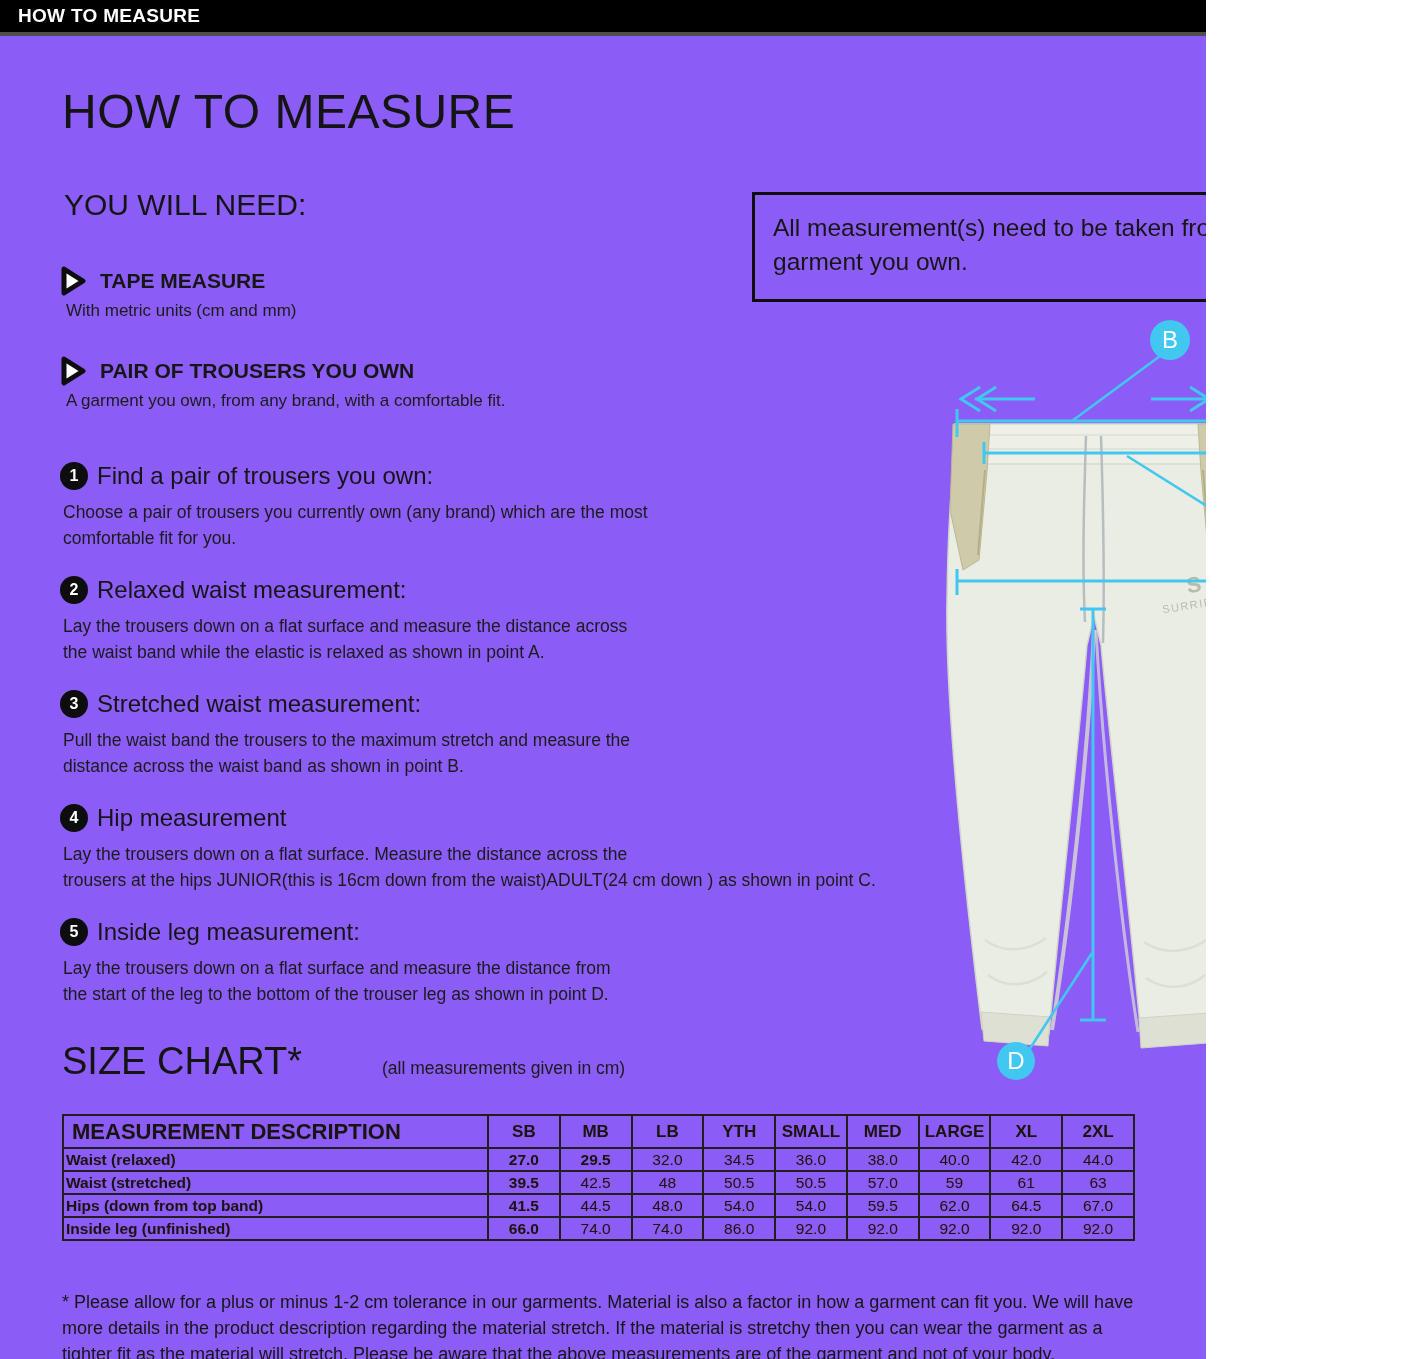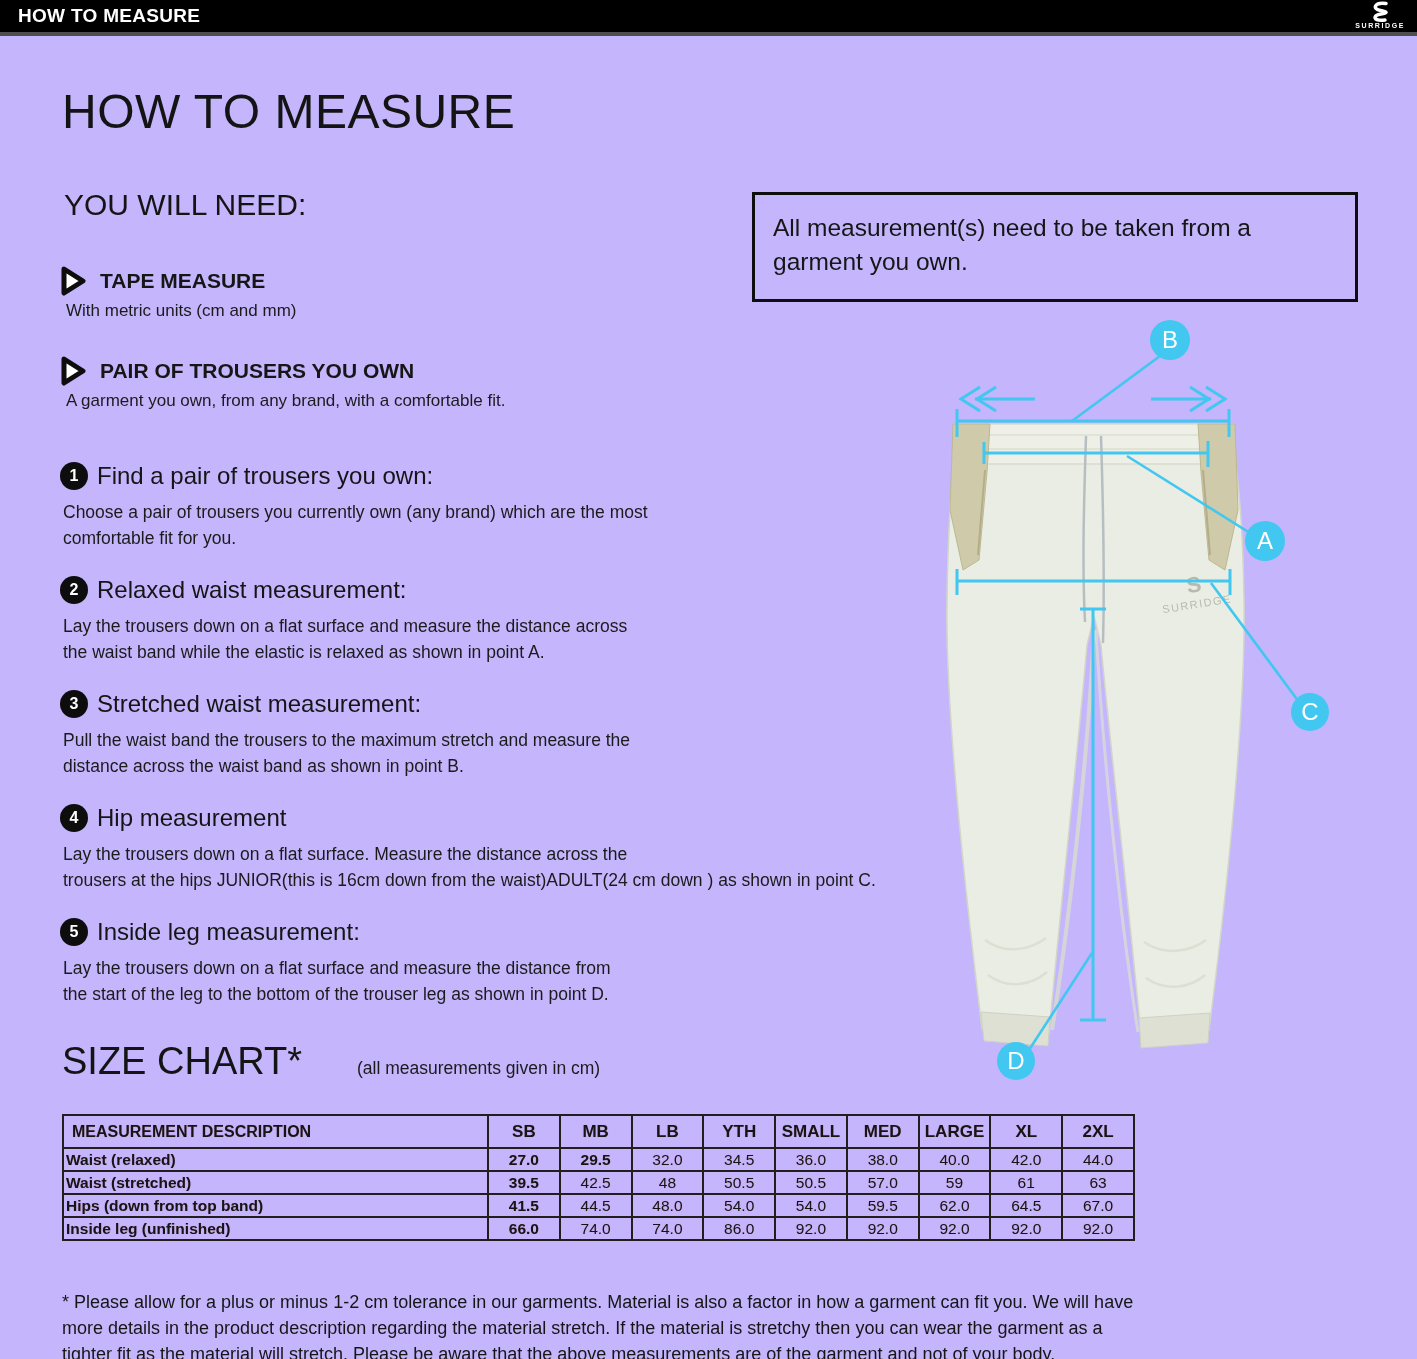--- a/index.html
+++ b/index.html
@@ -1,18 +1,18 @@
 <!DOCTYPE html>
 <html><head>
 <meta charset="utf-8">
 <style>
   html,body{margin:0;padding:0;background:#ffffff;}
   #page{
-    position:relative;width:1417px;height:1359px;overflow:hidden;
-    background:#c4b5fd;color:#1b1b1b;
+    position:relative;width:1206px;height:1359px;overflow:hidden;
+    background:#8b5cf6;color:#1b1b1b;
     font-family:"Liberation Sans","DejaVu Sans",sans-serif;
   }
   
   .topbar{
     position:absolute;left:0;top:0;width:1417px;height:32px;
     background:#000;border-bottom:4px solid #4e4e4e;
     display:flex;align-items:center;
   }
   .topbar-title{color:#fff;font-size:19px;font-weight:600;margin-left:18px;letter-spacing:.3px;}
   .logo{position:absolute;right:12px;top:1px;display:flex;flex-direction:column;align-items:center;line-height:1;}
@@ -39,33 +39,33 @@
   .step-head{display:flex;align-items:center;gap:9px;}
   .badge{
     width:28px;height:28px;border-radius:50%;background:#0d0d0d;color:#fff;
     font-size:16px;font-weight:700;display:flex;align-items:center;justify-content:center;flex:0 0 28px;
   }
   .step-title{font-size:24px;color:#151515;}
   .step-body{margin-top:9px;margin-left:3px;font-size:17.5px;line-height:1.5;color:#1b1b1b;white-space:pre-line;}
   
   .sc-heading{position:absolute;left:62px;top:1040px;display:flex;align-items:baseline;}
   .sc-title{font-size:38px;font-weight:400;color:#141414;}
-  .sc-sub{font-size:17.5px;margin-left:55px;color:#1b1b1b;text-align:right;}
+  .sc-sub{font-size:17.5px;margin-left:80px;color:#1b1b1b;text-align:right;}
   table.sizes{
     position:absolute;left:62px;top:1114px;width:1073px;
     border-collapse:collapse;table-layout:fixed;
     text-shadow:0 0 1px rgba(225,70,70,.28);
   }
   table.sizes col.desc{width:425px;}
   table.sizes td{
     border:2px solid #241d1d;vertical-align:middle;text-align:center;
     color:#151515;padding:0 2px;overflow:hidden;white-space:nowrap;
   }
   tr.hdr td{height:31px;font-size:17px;font-weight:700;}
-  tr.hdr td.desc-cell{text-align:left;padding-left:8px;font-size:16px;}
+  tr.hdr td.desc-cell{text-align:left;padding-left:8px;font-size:22px;}
   tr.metric td{height:18px;font-size:14px;font-weight:700;}
   tr.metric td.desc-cell{text-align:left;padding-left:6px;}
   tr.data td{height:21px;font-size:15.5px;}
   tr.data td.desc-cell{text-align:left;padding-left:2px;font-weight:700;}
   tr.data td.first-size{font-weight:700;}
   
   .footnote{
     position:absolute;left:62px;top:1290px;width:1330px;
     font-size:18px;line-height:1.44;color:#161616;white-space:pre-line;
   }

